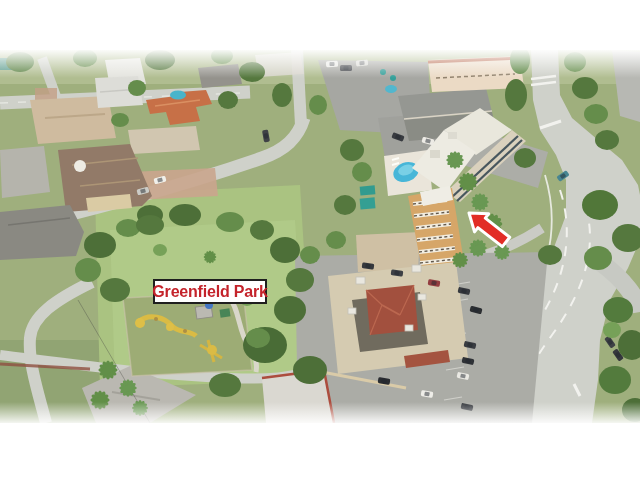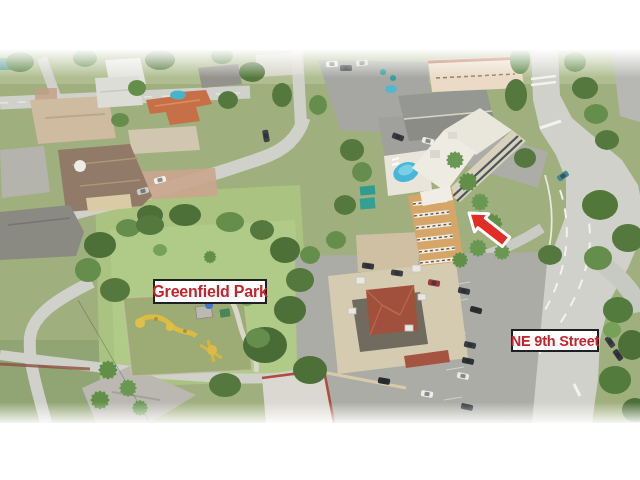--- a/index.html
+++ b/index.html
@@ -334,21 +334,18 @@
       <rect x="0" y="50" width="640" height="373" fill="#ffffff" opacity="0.05"></rect>
       <rect x="0" y="50" width="640" height="28" fill="url(#hazeTop)"></rect>
       <rect x="0" y="402" width="640" height="21" fill="url(#hazeBot)"></rect>
     </g>
   </svg>
 
   <div class="anno-label park-label">
     <span>Greenfield Park</span>
   </div>
 
-  <div class="anno-label street-label">
-    <span>NE 9th Street</span>
-  </div>
 
   <svg class="arrow-svg" viewBox="0 0 70 55">
     <polygon transform="translate(14,13) rotate(38)" points="0,0 16,-11.5 16,-6 47,-6 47,6 16,6 16,11.5" fill="#e22d26" stroke="#ffffff" stroke-width="3" stroke-linejoin="round"></polygon>
   </svg>
 
 </div>
 
 </body></html>

